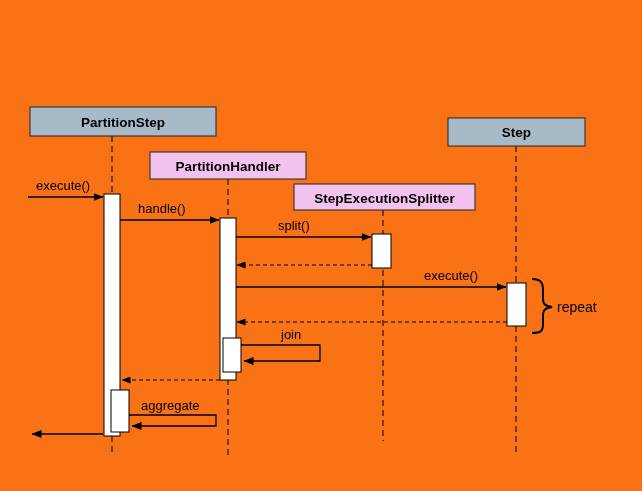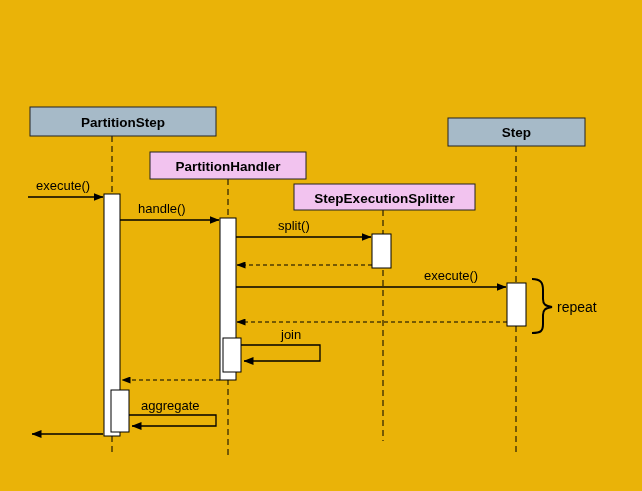--- a/index.html
+++ b/index.html
@@ -1,20 +1,20 @@
 <!DOCTYPE html>
 <html><head>
 <meta charset="utf-8">
 <style>
   html, body { margin: 0; padding: 0; background: #ffffff; }
   .stage {
     width: 642px;
     height: 491px;
     position: relative;
-    background: #eab308;
+    background: #f97316;
     overflow: hidden;
   }
   svg text {
     font-family: "Liberation Sans", sans-serif;
     fill: #000000;
   }
   .pname {
     font-size: 13.5px;
     font-weight: bold;
     text-anchor: middle;

